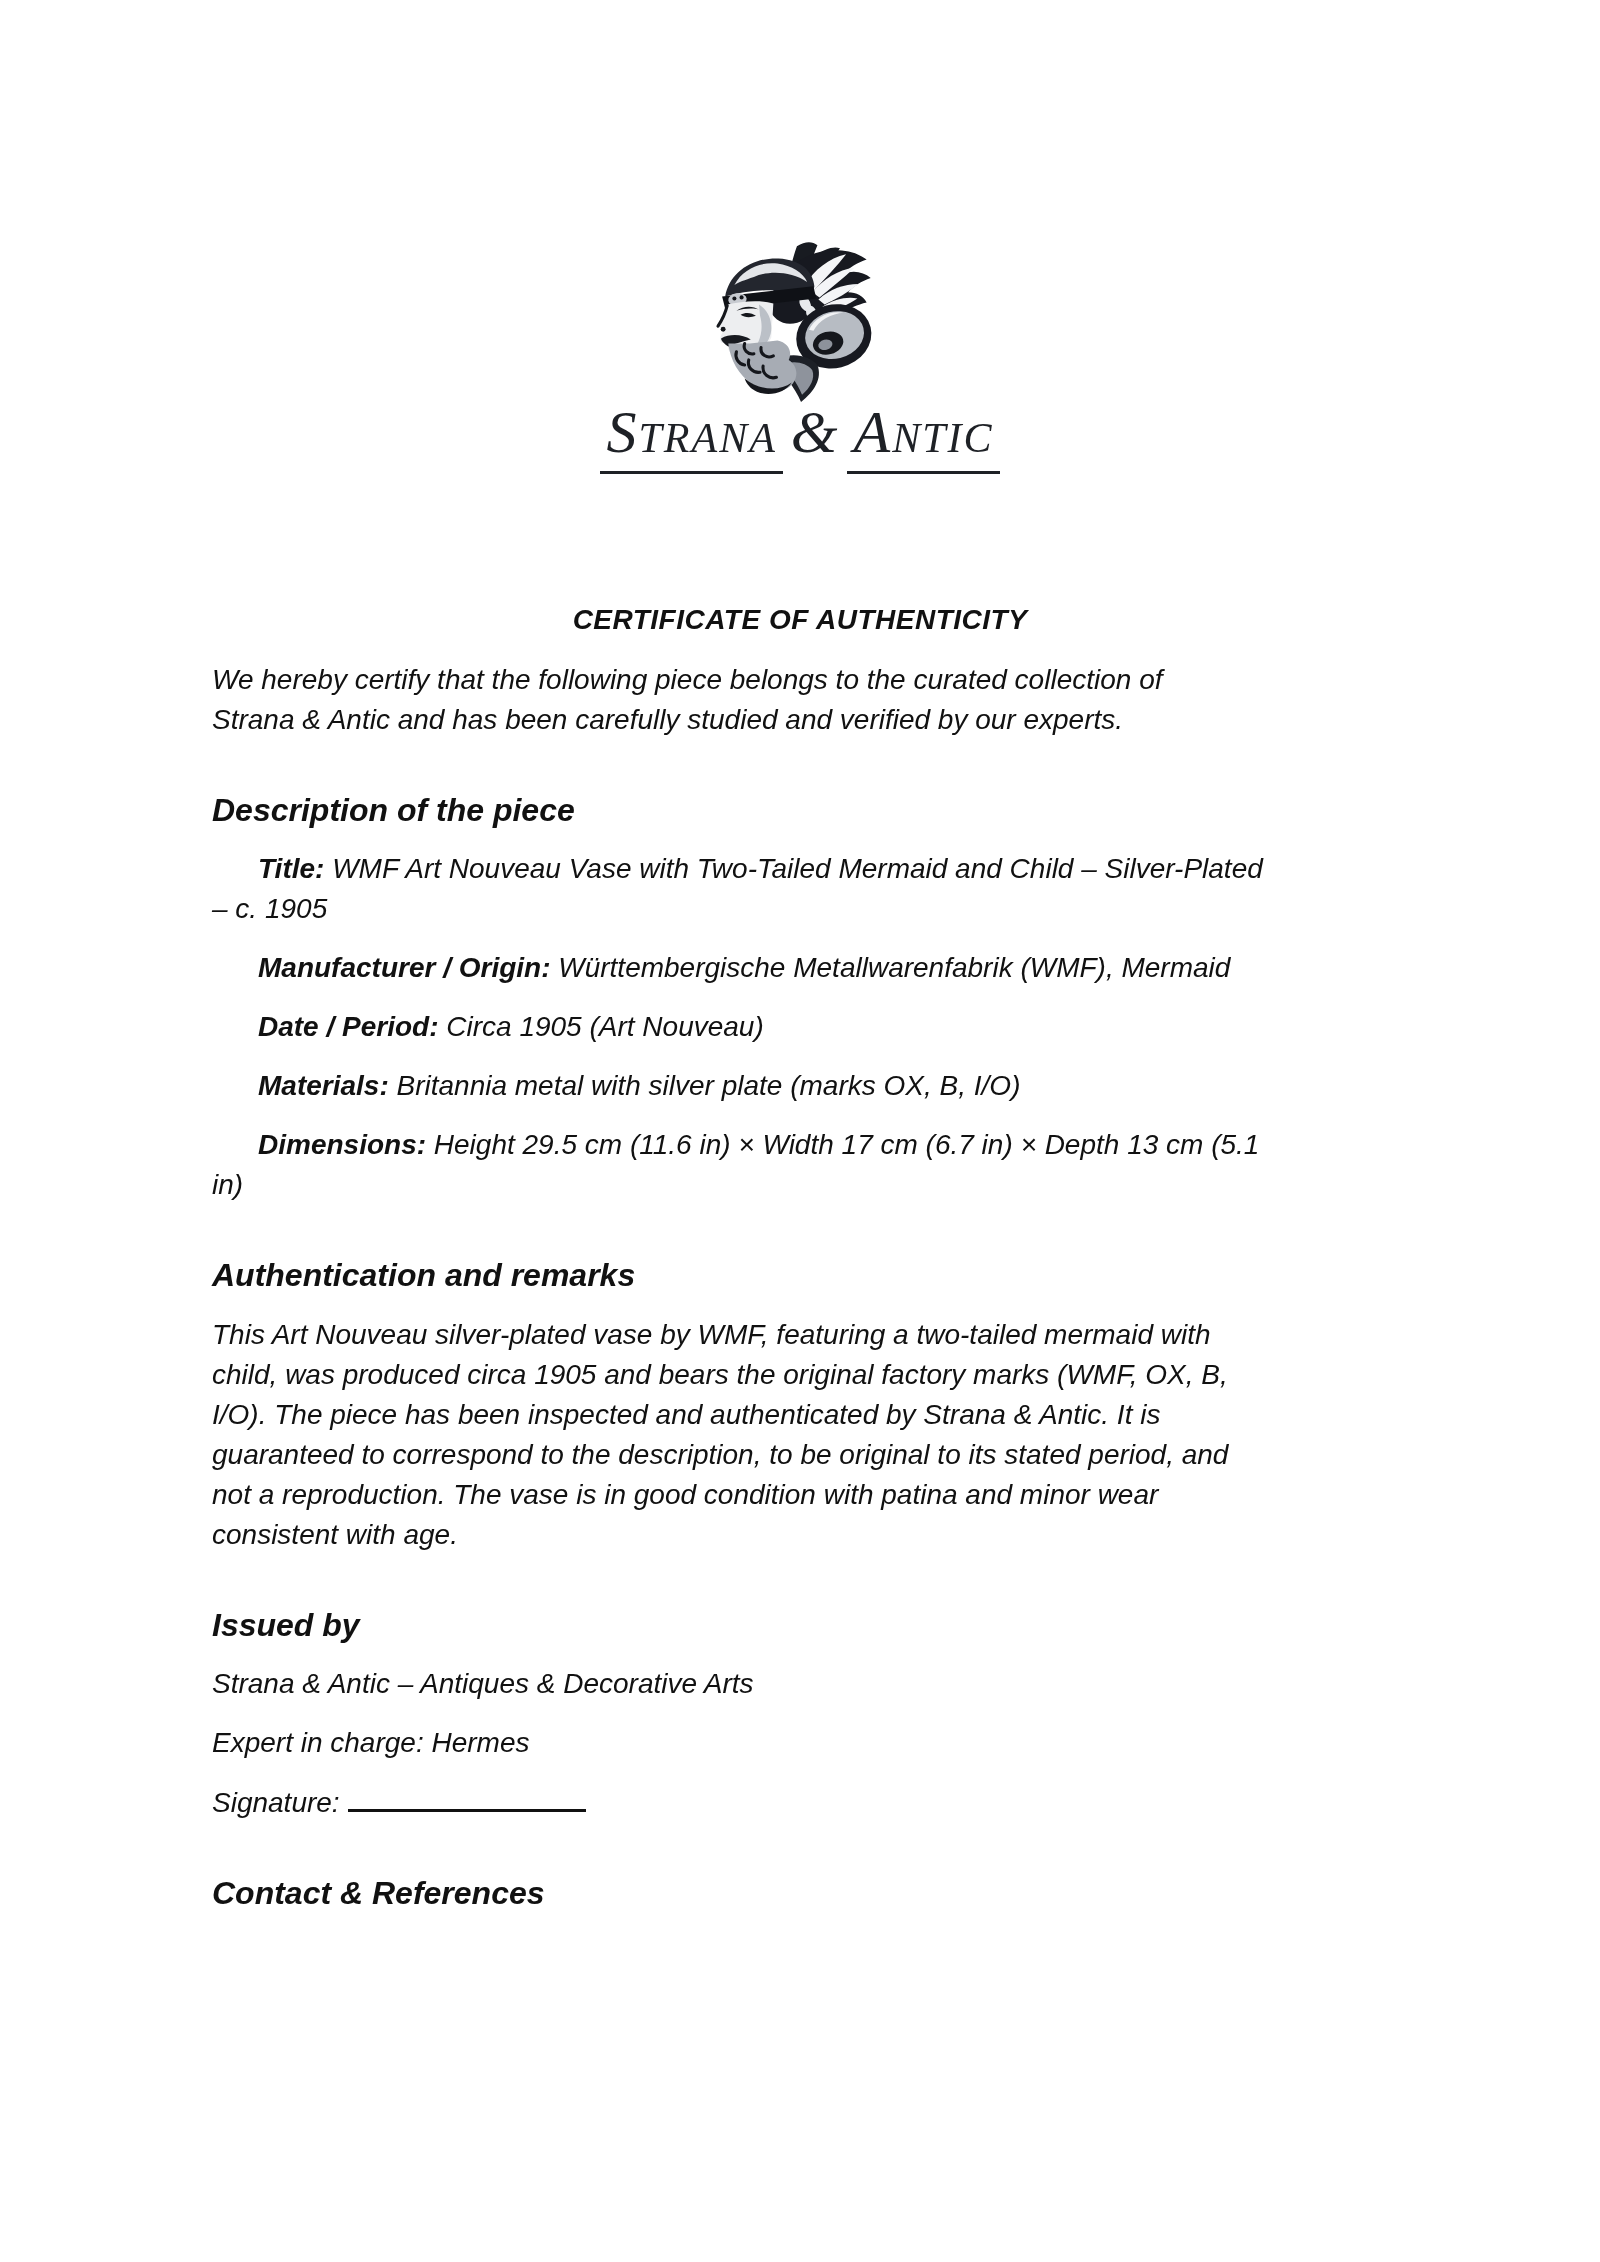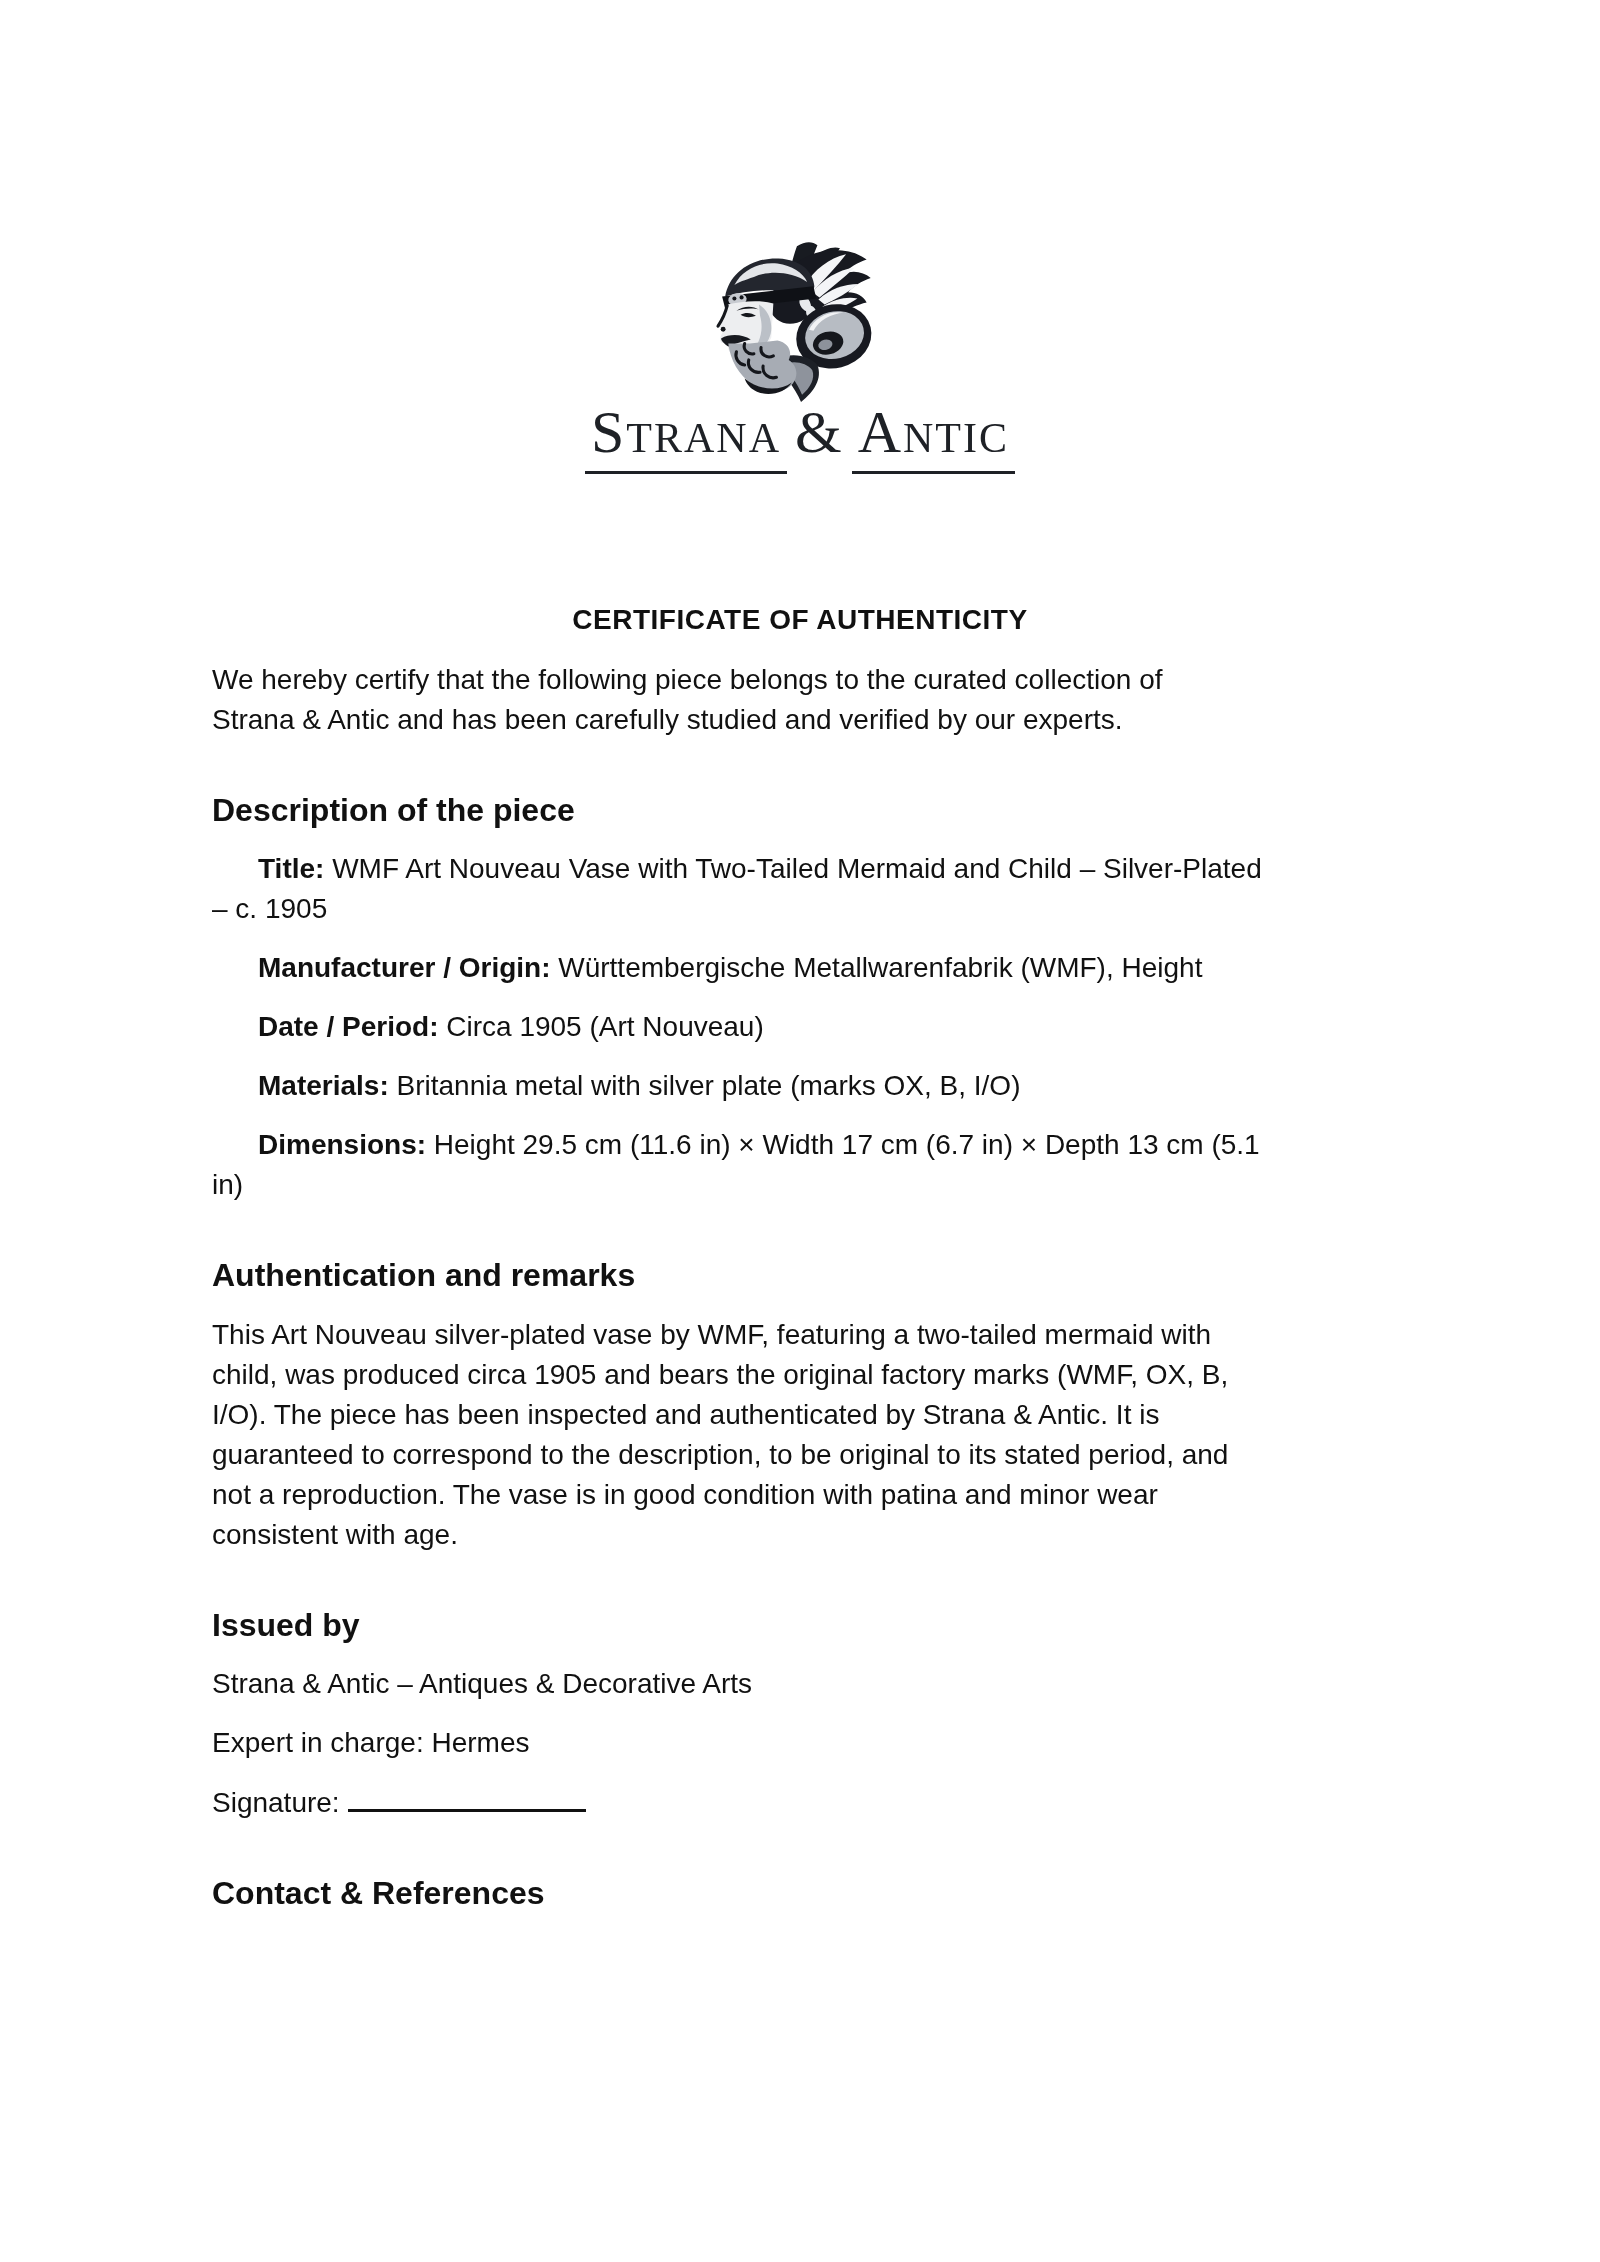--- a/index.html
+++ b/index.html
@@ -7,20 +7,21 @@
   .page {
     position: relative;
     width: 1472px;
     height: 2262px;
     background: #ffffff;
     color: #111111;
     font-family: "Liberation Sans", sans-serif;
     font-size: 28px;
     line-height: 40px;
     overflow: hidden;
+    font-style: italic;
   }
   .content {
     position: absolute;
     left: 212px;
     top: 0;
     width: 1176px;
   }
   
   .logo-wrap {
     padding-top: 240px;
@@ -140,21 +141,21 @@
 
     <div class="section-heading">Description of the piece</div>
 
     <div class="field">
       <span class="label">Title:</span>
       <span class="flow">WMF Art Nouveau Vase with Two-Tailed Mermaid and Child – Silver-Plated
 – c. 1905</span>
     </div>
     <div class="field">
       <span class="label">Manufacturer / Origin:</span>
-      <span class="flow">Württembergische Metallwarenfabrik (WMF), Height</span>
+      <span class="flow">Württembergische Metallwarenfabrik (WMF), Mermaid</span>
     </div>
     <div class="field">
       <span class="label">Date / Period:</span>
       <span class="flow">Circa 1905 (Art Nouveau)</span>
     </div>
     <div class="field">
       <span class="label">Materials:</span>
       <span class="flow">Britannia metal with silver plate (marks OX, B, I/O)</span>
     </div>
     <div class="field">

